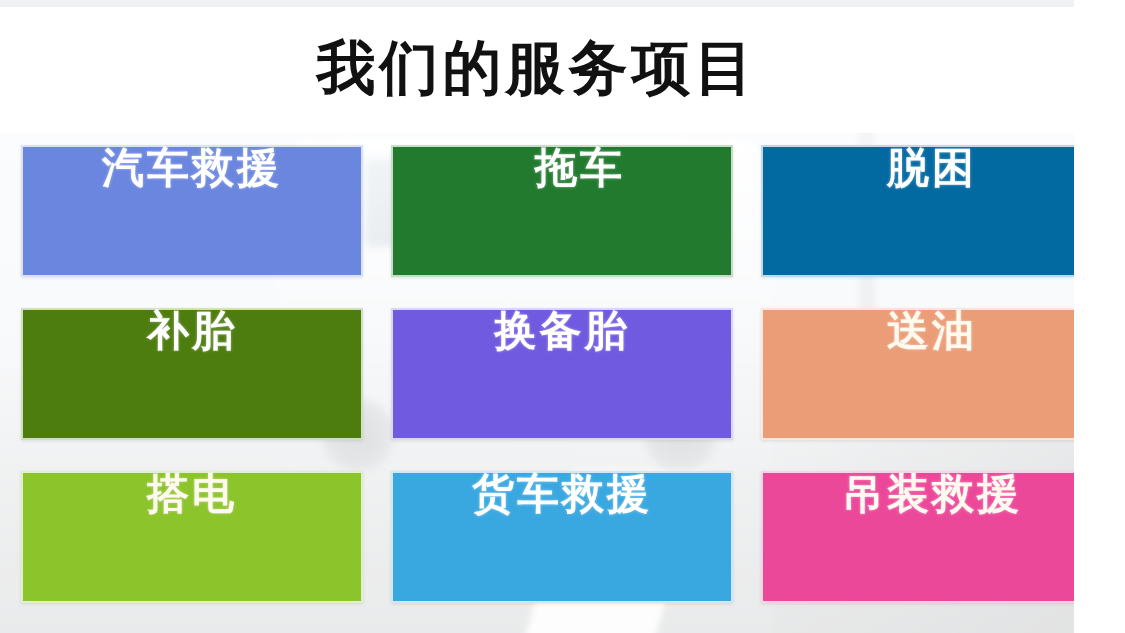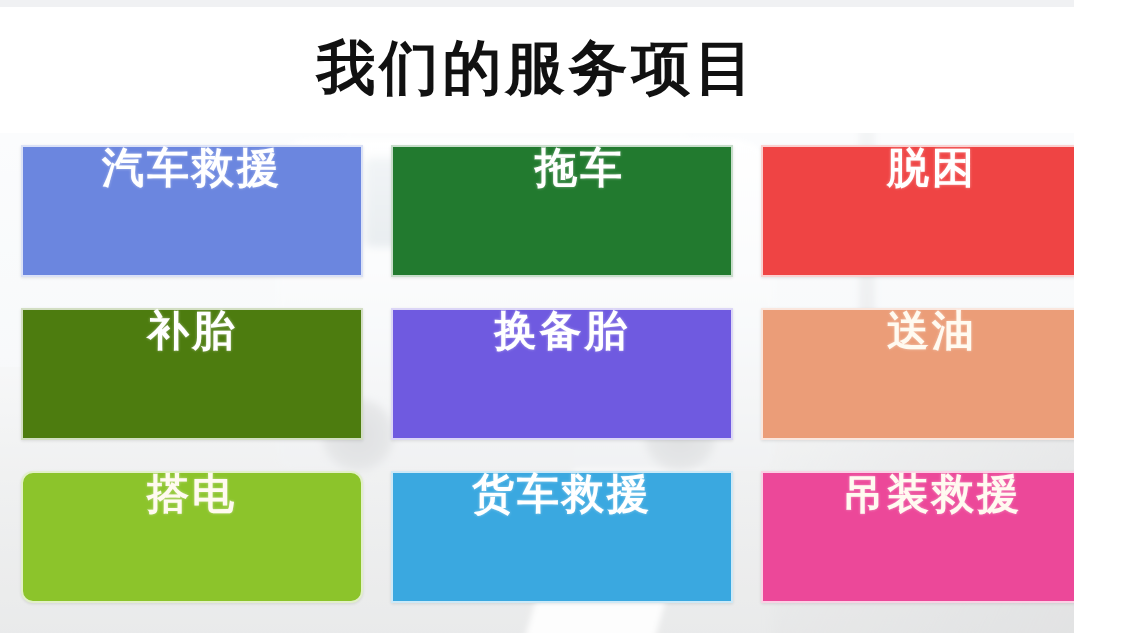--- a/index.html
+++ b/index.html
@@ -213,37 +213,37 @@
   <div class="tile-grid">
 
     <div class="tile" style="background-color: rgb(107, 134, 223);">
       <span class="tile-label">汽车救援</span>
     </div>
 
     <div class="tile" style="background-color: rgb(34, 122, 47); padding-left: 36px;">
       <span class="tile-label">拖车</span>
     </div>
 
-    <div class="tile" style="background-color: #ef4444;">
+    <div class="tile" style="background-color: #0369a1;">
       <span class="tile-label">脱困</span>
     </div>
 
     <div class="tile" style="background-color: #4d7c0f;">
       <span class="tile-label">补胎</span>
     </div>
 
     <div class="tile" style="background-color: rgb(111, 90, 224);">
       <span class="tile-label">换备胎</span>
     </div>
 
     <div class="tile" style="background-color: rgb(235, 157, 120);">
       <span class="tile-label warm">送油</span>
     </div>
 
-    <div class="tile" style="background-color: rgb(140, 196, 43); border-radius: 12px;">
+    <div class="tile" style="background-color: rgb(140, 196, 43);">
       <span class="tile-label warm">搭电</span>
     </div>
 
     <div class="tile" style="background-color: rgb(58, 168, 224);">
       <span class="tile-label">货车救援</span>
     </div>
 
     <div class="tile" style="background-color: #ec4899;">
       <span class="tile-label warm">吊装救援</span>
     </div>

